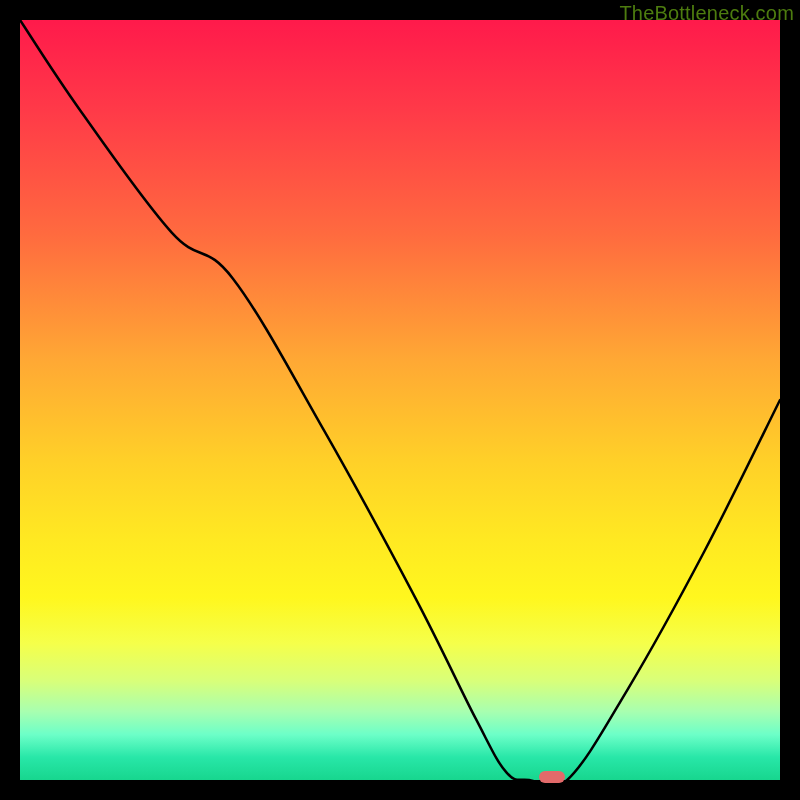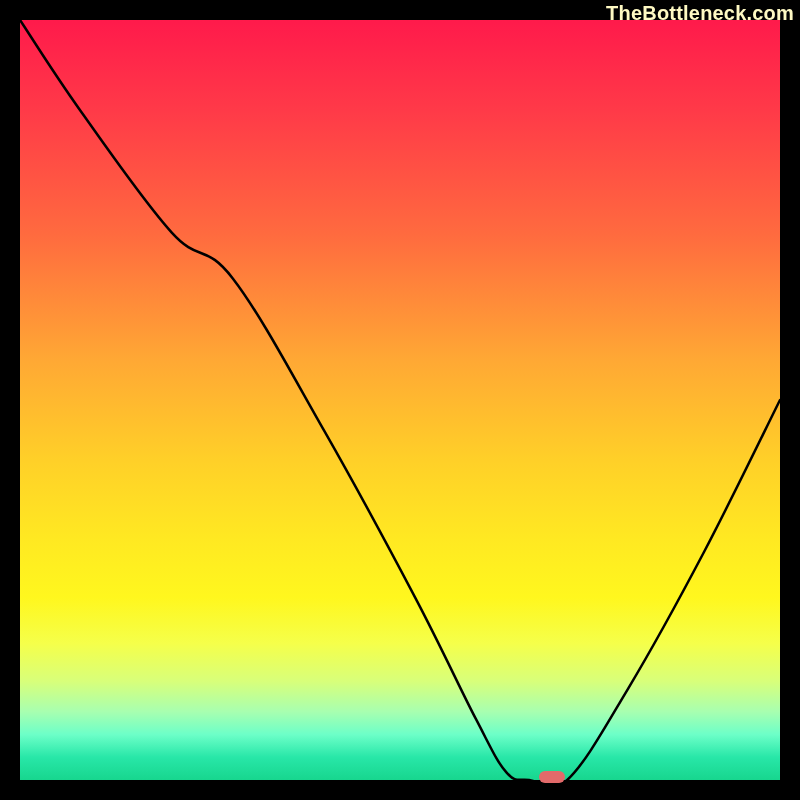--- a/index.html
+++ b/index.html
@@ -35,23 +35,23 @@
       #a8ffb0 91%,
       #6dffc8 94%,
       #28e7a8 97%,
       #17d68e 100%
     );
   }
   .watermark {
     position: absolute;
     top: 2px;
     right: 6px;
-    color: #fef9c3;
+    color: #4d7c0f;
     font-size: 20px;
-    font-weight: 700;
+    font-weight: 400;
     letter-spacing: 0.2px;
     user-select: none;
   }
   svg.curve {
     position: absolute;
     left: 0;
     top: 0;
     width: 760px;
     height: 760px;
     overflow: visible;

